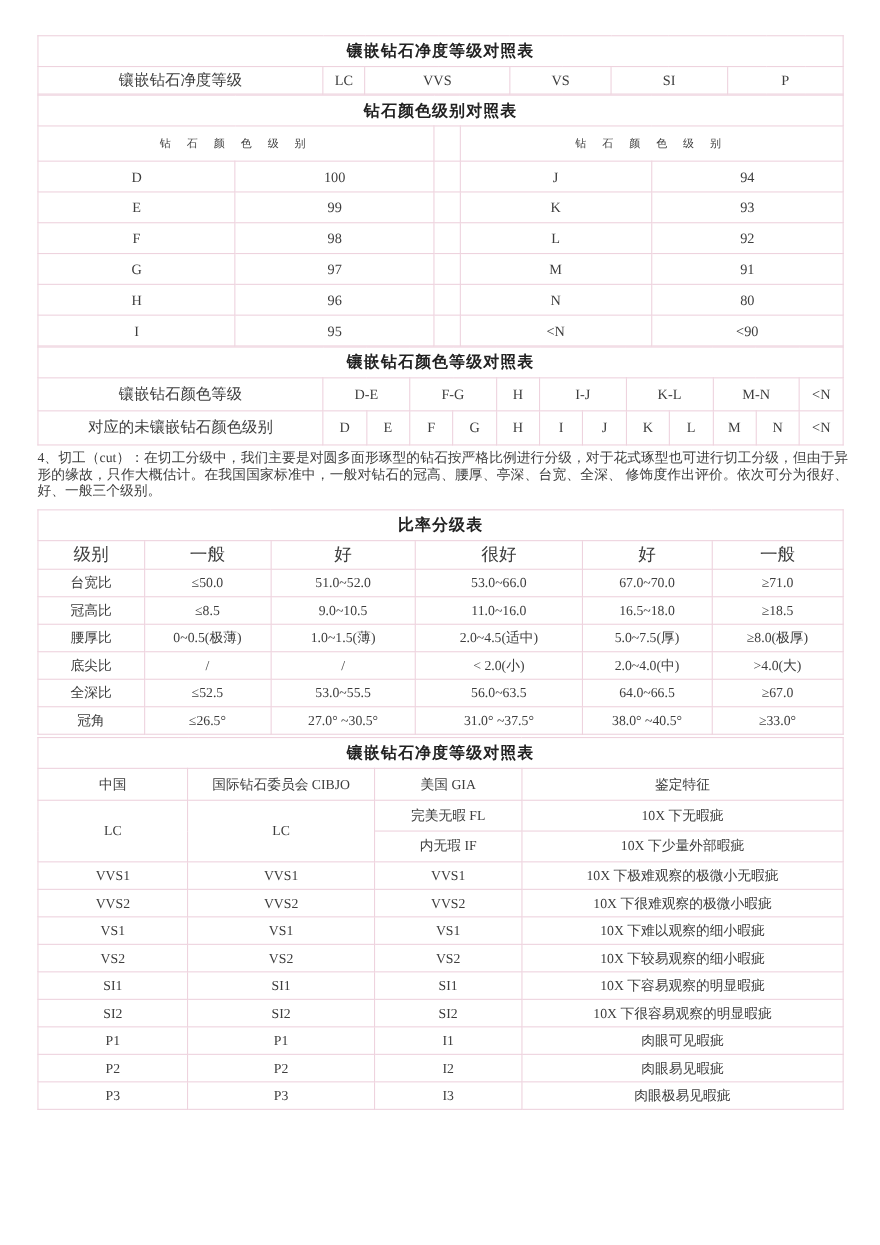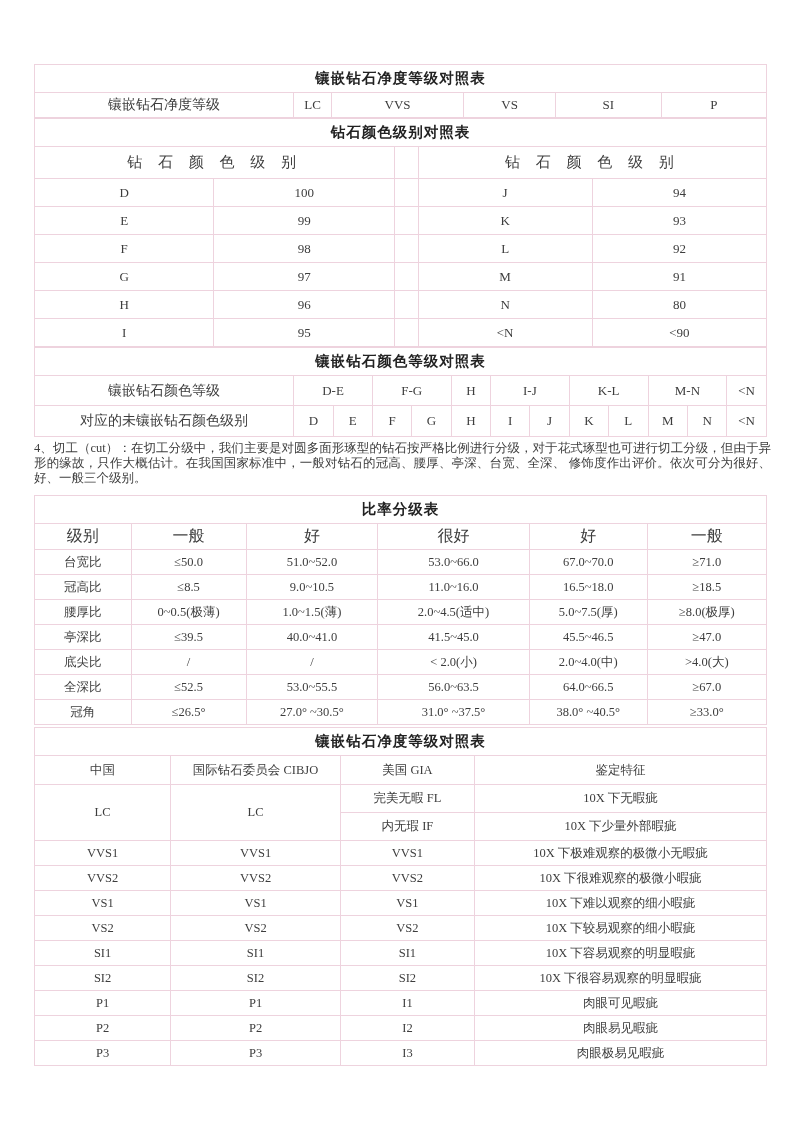--- a/index.html
+++ b/index.html
@@ -1,32 +1,32 @@
 <!DOCTYPE html>
 <html><head>
 <meta charset="utf-8">
 <style>
   html,body{margin:0;padding:0;}
   body{
     width:800px;height:1132px;background:#ffffff;
     font-family:"Liberation Serif","DejaVu Serif",serif;
     color:#3d3d3d;
   }
-  .page{padding:64px 33px 0 34px;}
+  .page{padding:32px 33px 0 34px;}
   table{border-collapse:collapse;width:733px;table-layout:fixed;}
   td{
     border:1px solid #eed3de;text-align:center;vertical-align:middle;
     font-size:13px;padding:0 2px;overflow:hidden;white-space:nowrap;
   }
   tr.title-row td{font-weight:bold;font-size:14.5px;color:#222;height:27px;letter-spacing:1px;}
   td.lbl{font-size:14px;}
   .t1 tr.r1 td{height:24px;}
   .t1 tr.r2 td{height:27px;}
   .para{font-size:12.5px;line-height:15px;margin:4px 0 9px 0;width:737px;text-align:justify;}
-  .t2 tr.hdr td{height:31px;font-size:15px;letter-spacing:6px;}
+  .t2 tr.hdr td{height:31px;font-size:10px;letter-spacing:6px;}
   .t2 tr.dat td{height:27px;}
   .t3 tr.r1 td{height:29px;}
   .t3 tr.r2 td{height:30px;}
   .t4 tr.hdr td{height:25px;font-size:16px;}
   .t4 tr.dat td{height:24px;font-size:12.5px;font-family:Liberation Serif, serif;}
   .t4 td.lbl{font-size:13px;}
   .t5 tr.hdr td{height:28px;font-size:12.5px;}
   .t5 tr.sub td{height:27px;font-size:12.5px;}
   .t5 tr.dat td{height:24px;font-size:12.5px;}
   .gap{border-top:1px solid #eed3de;border-bottom:1px solid #eed3de;}
@@ -218,28 +218,20 @@
     </tr>
     <tr class="dat">
       <td class="lbl">腰厚比</td>
       <td>0~0.5(极薄)</td>
       <td>1.0~1.5(薄)</td>
       <td>2.0~4.5(适中)</td>
       <td>5.0~7.5(厚)</td>
       <td>≥8.0(极厚)</td>
     </tr>
     <tr class="dat">
-      <td class="lbl">亭深比</td>
-      <td>≤39.5</td>
-      <td>40.0~41.0</td>
-      <td>41.5~45.0</td>
-      <td>45.5~46.5</td>
-      <td>≥47.0</td>
-    </tr>
-    <tr class="dat">
       <td class="lbl">底尖比</td>
       <td>/</td>
       <td>/</td>
       <td>&lt; 2.0(小)</td>
       <td>2.0~4.0(中)</td>
       <td>&gt;4.0(大)</td>
     </tr>
     <tr class="dat">
       <td class="lbl">全深比</td>
       <td>≤52.5</td>

